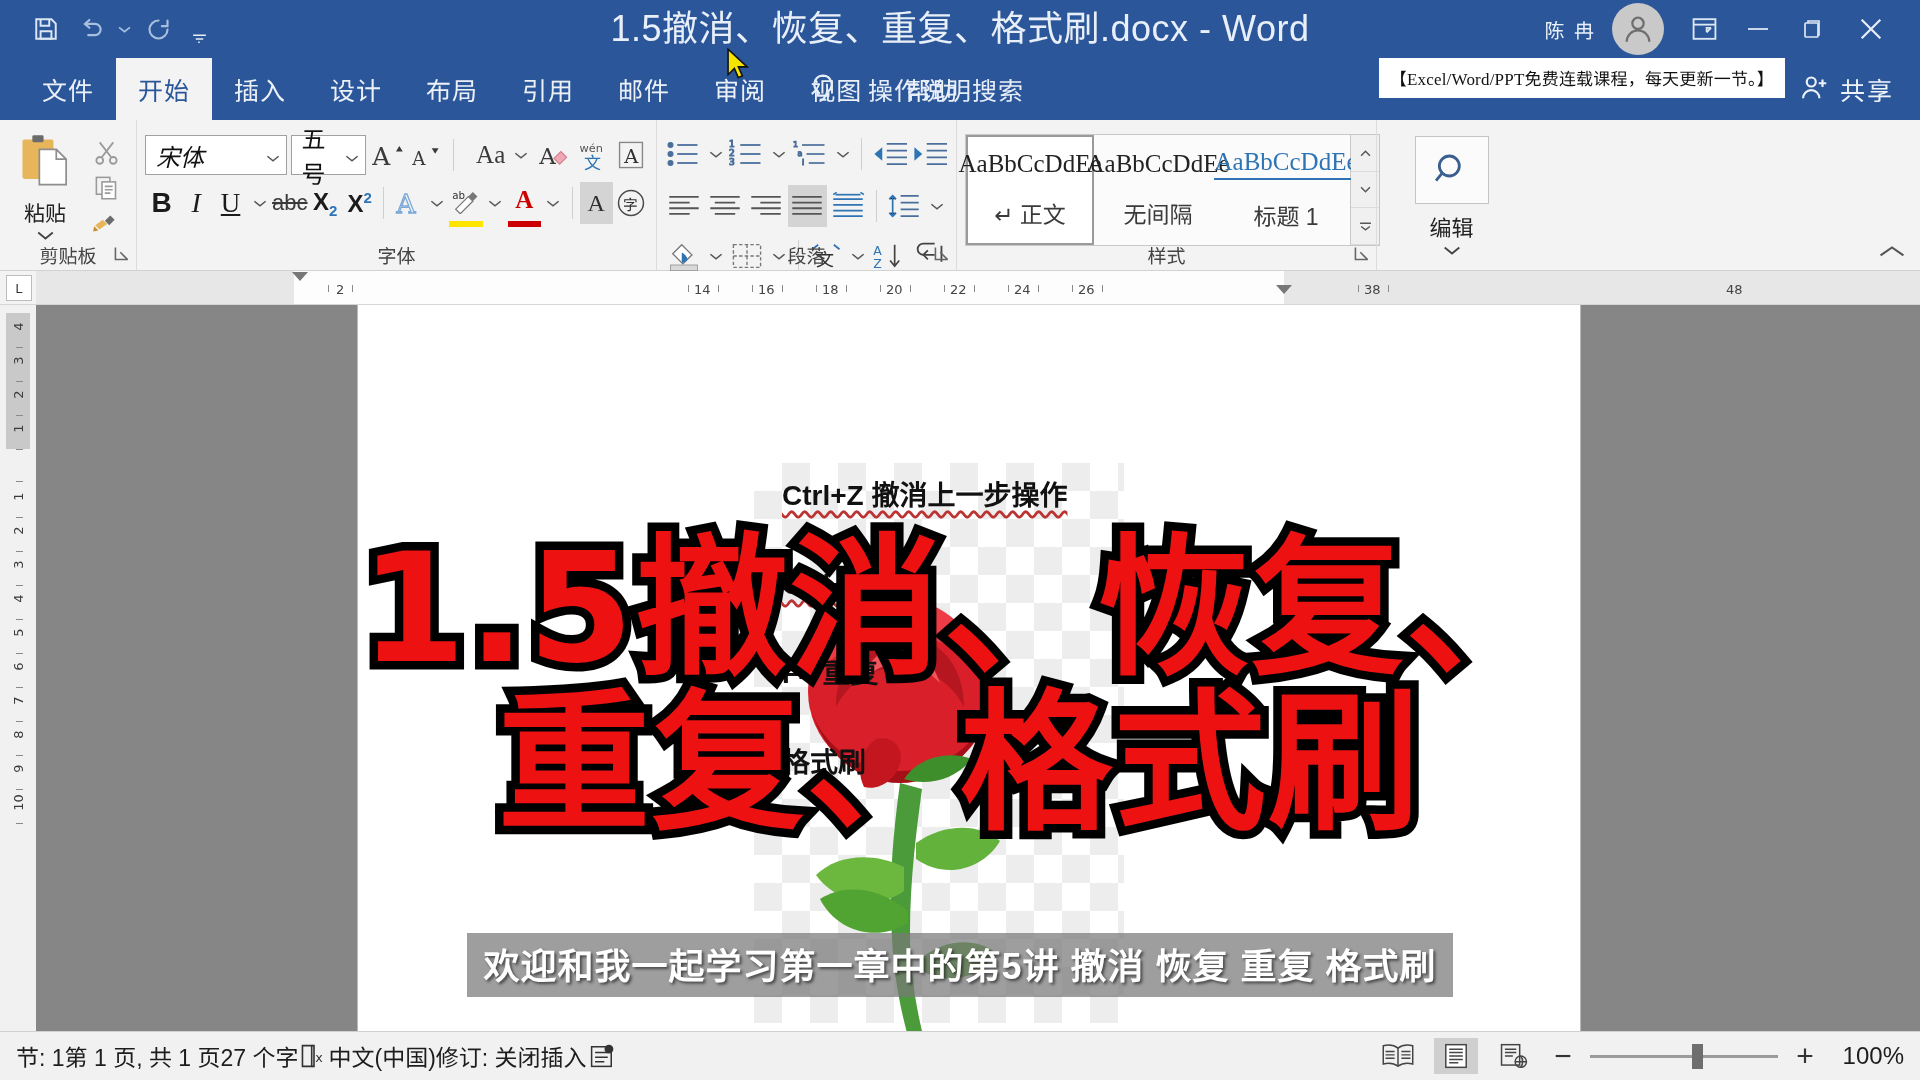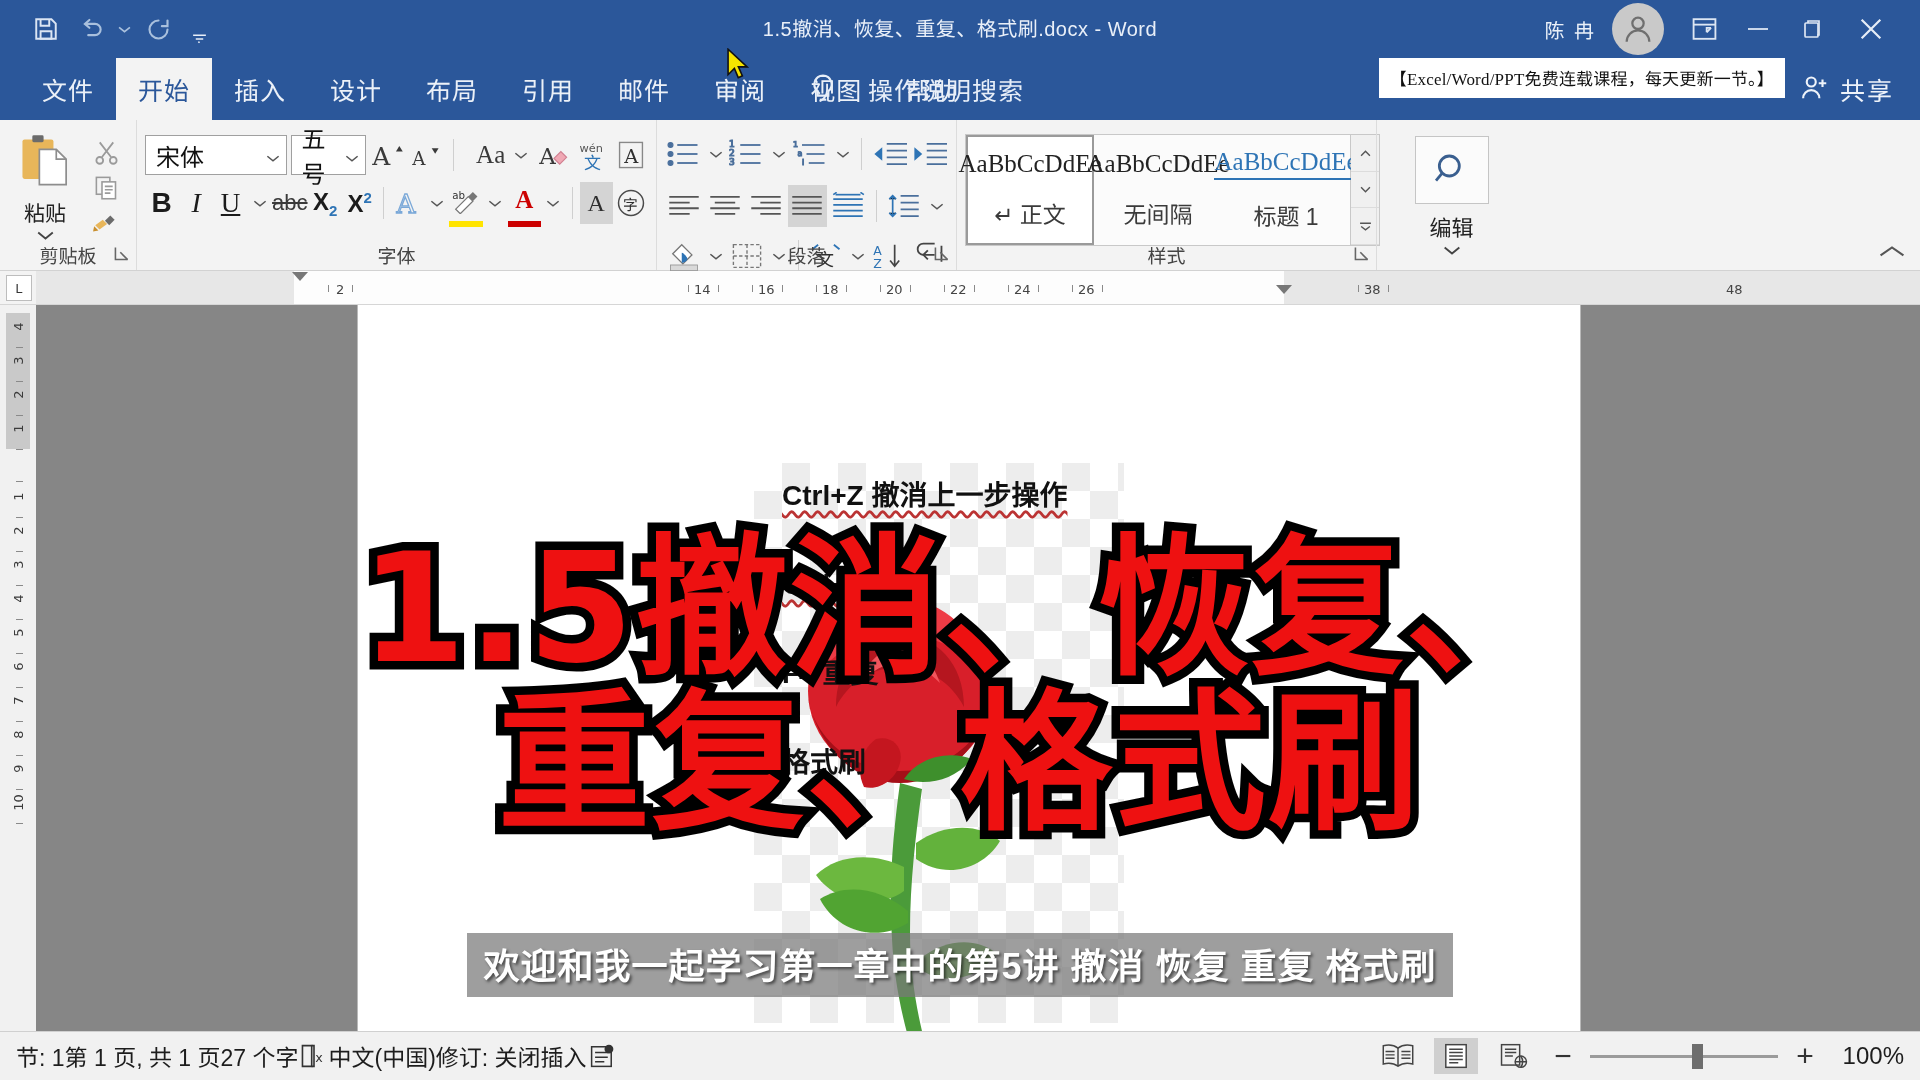--- a/index.html
+++ b/index.html
@@ -14,21 +14,21 @@
   
   .titlebar{height:58px;background:#2b579a;position:relative;flex:0 0 auto;}
   .qat{position:absolute;left:26px;top:0;height:58px;display:flex;align-items:center;gap:4px;}
   .qat-btn{width:40px;height:40px;display:flex;align-items:center;justify-content:center;
            border-radius:2px;color:#cfdcef;}
   .qat-btn svg{display:block;}
   .qat-caret{width:20px;height:40px;display:flex;align-items:center;justify-content:center;color:#cfdcef;}
   .qat-more{width:34px;height:40px;display:flex;align-items:flex-end;justify-content:center;
             padding-bottom:10px;color:#e8eef7;}
   .doctitle{position:absolute;left:0;right:0;top:0;height:58px;line-height:58px;text-align:center;
-            color:#e9eff8;font-size:20px;letter-spacing:.5px;pointer-events:none;}
+            color:#e9eff8;font-size:36px;letter-spacing:.5px;pointer-events:none;}
   .tb-right{position:absolute;right:18px;top:0;height:58px;display:flex;align-items:center;gap:2px;}
   .username{color:#e9eff8;font-size:20px;padding:0 14px 0 6px;letter-spacing:2px;}
   .avatar{width:52px;height:52px;border-radius:50%;background:#c9c9c9;display:flex;
           align-items:center;justify-content:center;margin-right:12px;}
   .tb-icon{width:52px;height:52px;display:flex;align-items:center;justify-content:center;color:#dde6f3;}
   .tb-icon.close{width:62px;}
 
   
   .tabbar{height:62px;background:#2b579a;position:relative;flex:0 0 auto;}
   .tabs{position:absolute;left:20px;top:0;height:62px;display:flex;align-items:stretch;}
@@ -58,21 +58,21 @@
   .paste{width:78px;display:flex;flex-direction:column;align-items:center;}
   .paste-label{font-size:21px;color:#222;margin-top:1px;}
   .small-icons{display:flex;flex-direction:column;gap:2px;padding-top:4px;}
   .small-icons .si{width:44px;height:33px;display:flex;align-items:center;justify-content:center;}
 
   
   .g-font{width:520px;}
   .font-row1{display:flex;align-items:center;gap:4px;height:46px;padding-top:6px;}
   .combo{height:40px;background:#fff;border:1px solid #a0a0a0;display:flex;align-items:center;
          justify-content:space-between;padding:0 6px 0 10px;box-sizing:border-box;}
-  .combo-name{width:176px;}
+  .combo-name{width:176px;font-style:italic;}
   .combo-size{width:92px;}
   .combo span{font-size:24px;color:#111;font-family:"DejaVu Sans",sans-serif;}
   .ico{display:flex;align-items:center;justify-content:center;color:#3a3a3a;}
   .ico.b{width:44px;height:42px;font-size:28px;font-weight:bold;color:#1b1b1b;}
   .btn{width:44px;height:42px;display:flex;align-items:center;justify-content:center;
        color:#2f2f2f;font-size:26px;}
   .btn.small{width:30px;font-size:17px;color:#555;}
   .font-row2{display:flex;align-items:center;gap:1px;height:50px;}
   .vsep{width:1px;height:32px;background:#cfcfcf;margin:0 6px;}
   .hl-under{border-bottom:6px solid #ffe400;}

